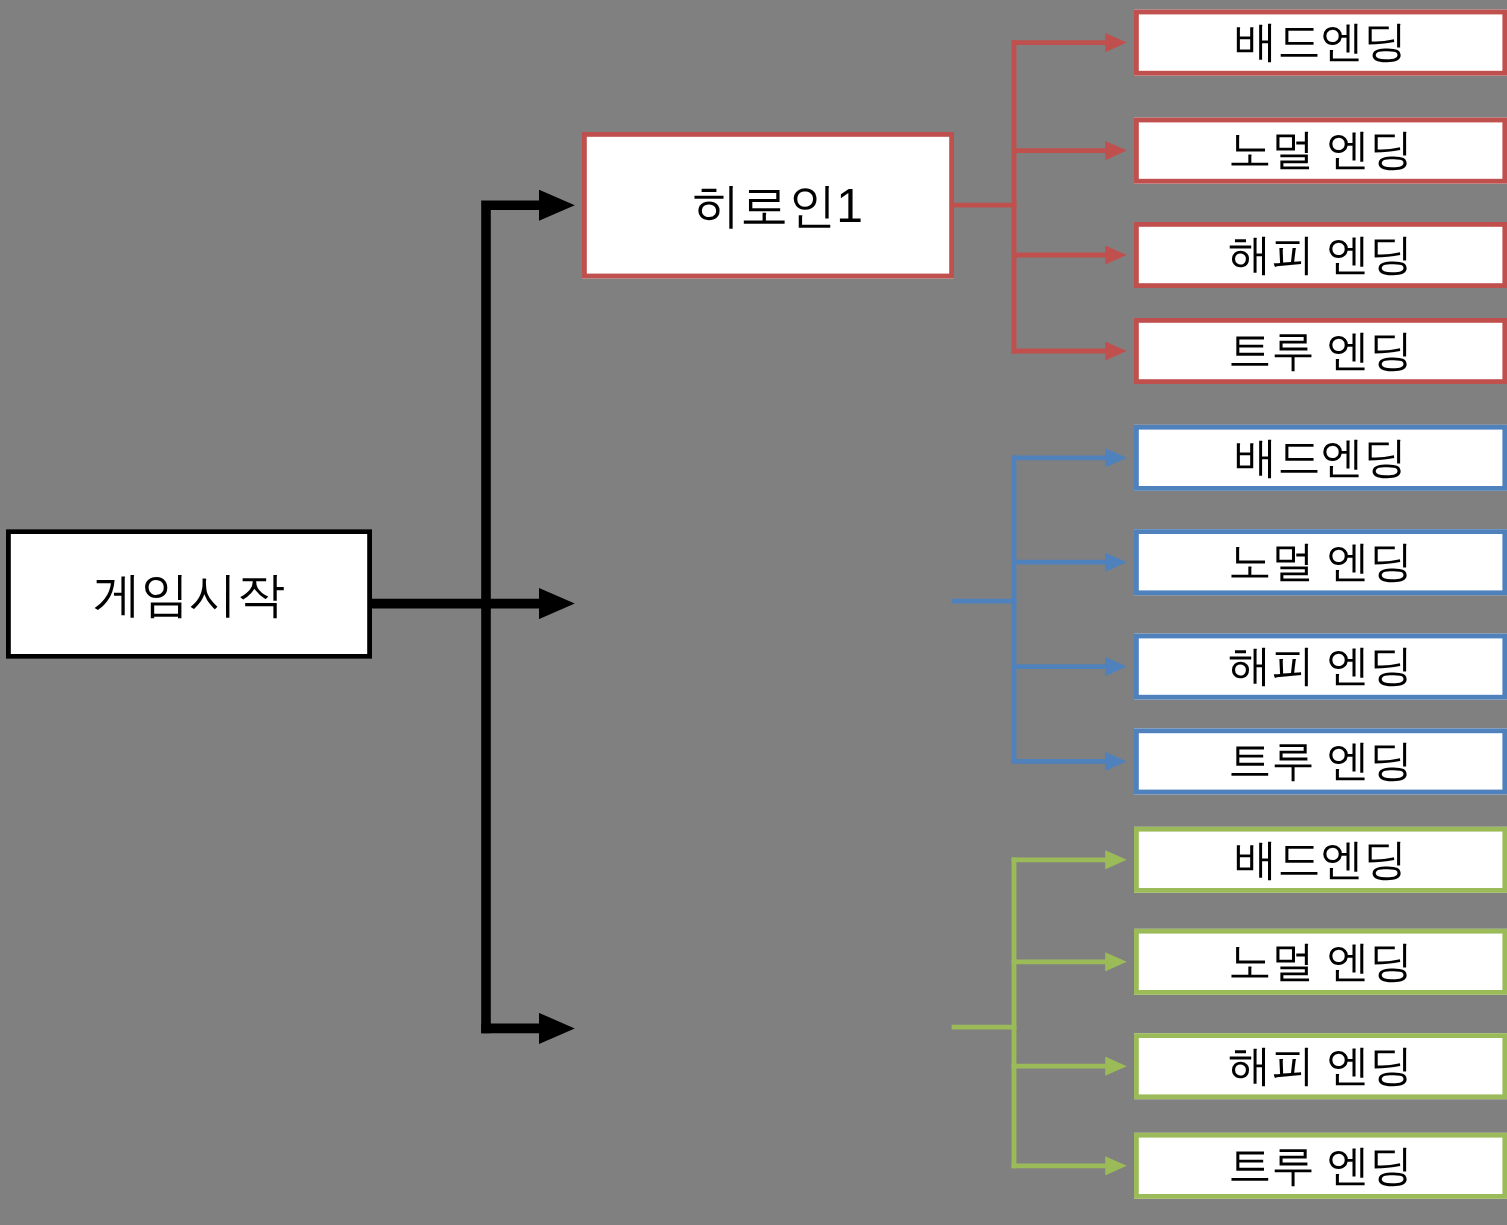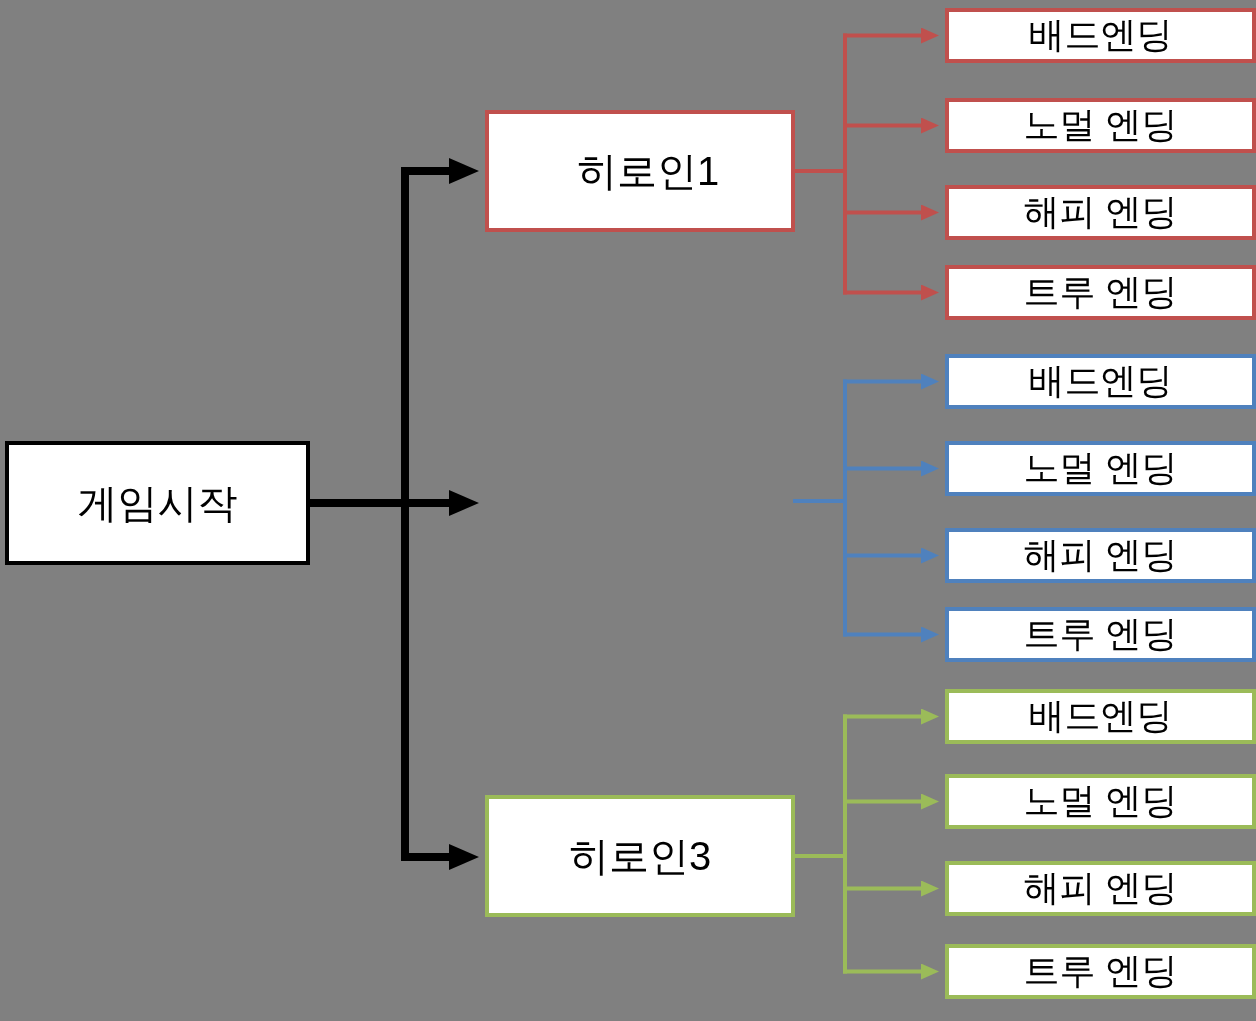--- a/index.html
+++ b/index.html
@@ -29,21 +29,21 @@
     align-items: center;
     justify-content: center;
     box-sizing: border-box;
     text-align: left;
     white-space: nowrap;
   }
   .start {
     left: 5px;
     top: 441px;
     width: 305px;
-    height: 124px;
+    height: 108px;
     border: 4px solid var(--black, #000);
     font-size: 40px;
   }
   .heroine {
     left: 485px;
     width: 310px;
     height: 122px;
     border: 4px solid;
     font-size: 40px;
   }
@@ -128,23 +128,20 @@
     </g>
   </svg>
 
   <div class="node start">
     <span>게임시작</span>
   </div>
 
   <div class="node heroine h1 red">
     <span>히로인1</span>
   </div>
-  <div class="node heroine h3 green">
-    <span>히로인3</span>
-  </div>
 
   <div class="node ending red r0">
     <span>배드엔딩</span>
   </div>
   <div class="node ending red r1">
     <span>노멀 엔딩</span>
   </div>
   <div class="node ending red r2">
     <span>해피 엔딩</span>
   </div>

